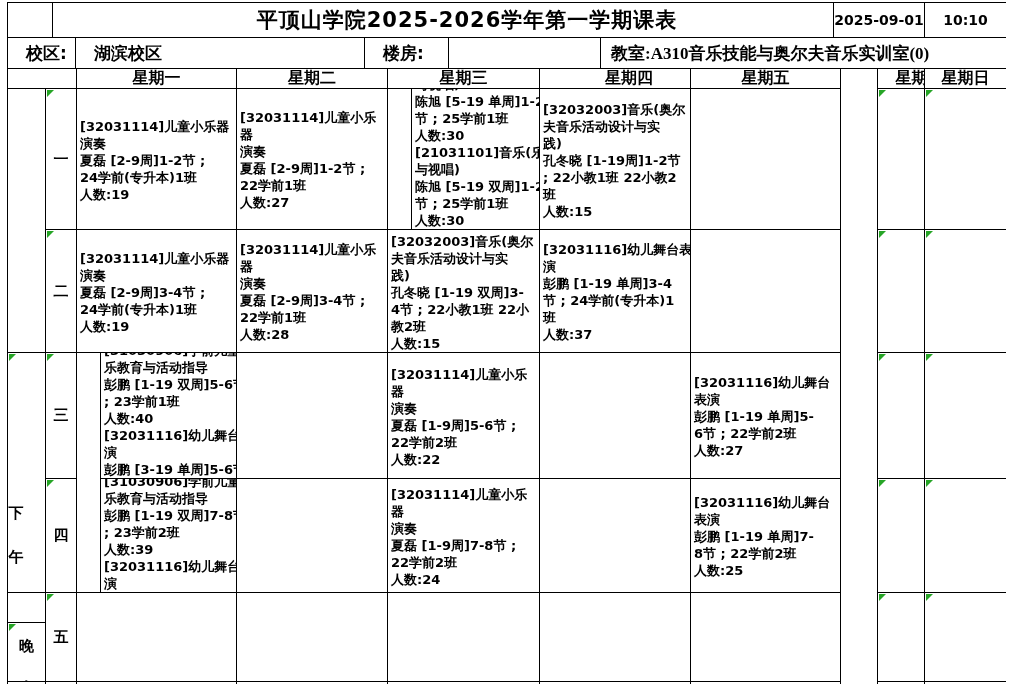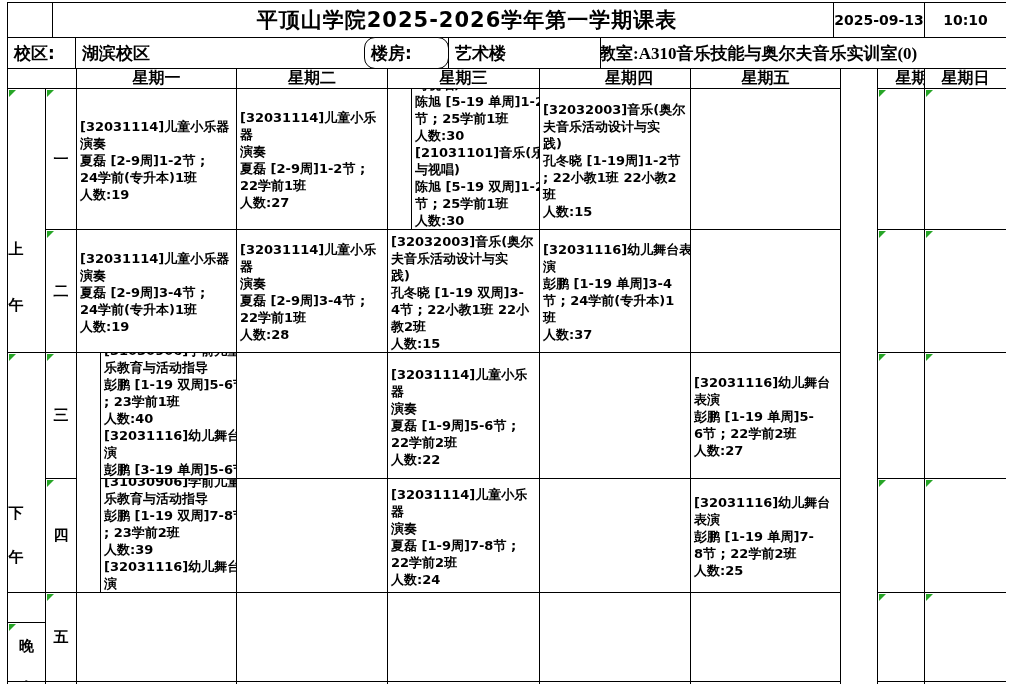--- a/index.html
+++ b/index.html
@@ -22,22 +22,22 @@
   .r-4{top:476px;height:115px}.r-5{top:590px;height:90px}
   .r-12{top:86px;height:265px}.r-34{top:350px;height:241px}
   .r-p{top:679px;height:30px}
   
   .t0{left:0;width:46px}.t1{left:45px;width:782px}.t2{left:826px;width:92px}.t3{left:917px;width:83px}
   .title-cell{font-size:21px;letter-spacing:1px;padding-left:48px;}
   .dt-cell{font-size:14px;}
   
   .i1{left:0;width:81px}.i2{left:68px;width:300px}.i3{left:357px;width:85px}
   .i4{left:441px;width:153px}.i5{left:593px;width:407px}
-  .info-cell{font-size:17px;justify-content:flex-start;padding-left:6px;}
-  .i3{border-radius:11px;}
+  .info-cell{font-size:17px;justify-content:flex-start;padding-left:18px;}
+  .i3{}
   .i5 .txt{margin-left:-8px;white-space:nowrap;font-family:Liberation Serif, serif;}
   
   .hd{font-size:16px;font-family:Liberation Serif, serif;}
   
   .per{font-size:15px;}
   .ses{font-size:15px;align-items:center;justify-content:flex-start;}
   .ses .txt{width:1.05em;word-break:break-all;text-align:center;}
   .ses-am .txt{margin-top:112px;line-height:56px;}
   .ses-pm .txt{margin-top:124px;line-height:44px;}
   .ses-eve{justify-content:center;margin-top:30px;}
@@ -56,37 +56,34 @@
 <body>
 
 <div class="page">
   <div class="sheet">
 
     <div class="cell r-t t0"></div>
     <div class="cell r-t t1 title-cell">
       <span class="txt">平顶山学院2025-2026学年第一学期课表</span>
     </div>
     <div class="cell r-t t2 dt-cell">
-      <span class="txt">2025-09-13</span>
+      <span class="txt">2025-09-01</span>
     </div>
     <div class="cell r-t t3 dt-cell">
       <span class="txt">10:10</span>
     </div>
 
     <div class="cell r-i i1 info-cell">
       <span class="txt">校区:</span>
     </div>
     <div class="cell r-i i2 info-cell">
       <span class="txt">湖滨校区</span>
     </div>
     <div class="cell r-i i3 info-cell">
       <span class="txt">楼房:</span>
-    </div>
-    <div class="cell r-i i4 info-cell">
-      <span class="txt">艺术楼</span>
     </div>
     <div class="cell r-i i5 info-cell">
       <span class="txt">教室:A310音乐技能与奥尔夫音乐实训室(0)</span>
     </div>
 
     <div class="cell r-h hd" style="left:0;width:70px"></div>
     <div class="cell r-h hd c-mon">
         <span class="txt">星期一</span>
       </div>
     <div class="cell r-h hd c-tue">
@@ -101,24 +98,20 @@
     <div class="cell r-h hd c-fri">
         <span class="txt">星期五</span>
       </div>
     <div class="cell r-h hd c-sat">
         <span class="txt">星期六</span>
       </div>
     <div class="cell r-h hd c-sun">
         <span class="txt">星期日</span>
       </div>
 
-    <div class="cell r-12 c-ses ses ses-am">
-      <span class="gt"></span>
-      <span class="txt">上午</span>
-    </div>
     <div class="cell r-34 c-ses ses ses-pm">
       <span class="gt"></span>
       <span class="txt">下午</span>
     </div>
     <div class="cell r-5 c-ses ses ses-eve">
       <span class="gt"></span>
       <span class="txt">晚上</span>
     </div>
 
     <div class="cell r-1 c-per per">

